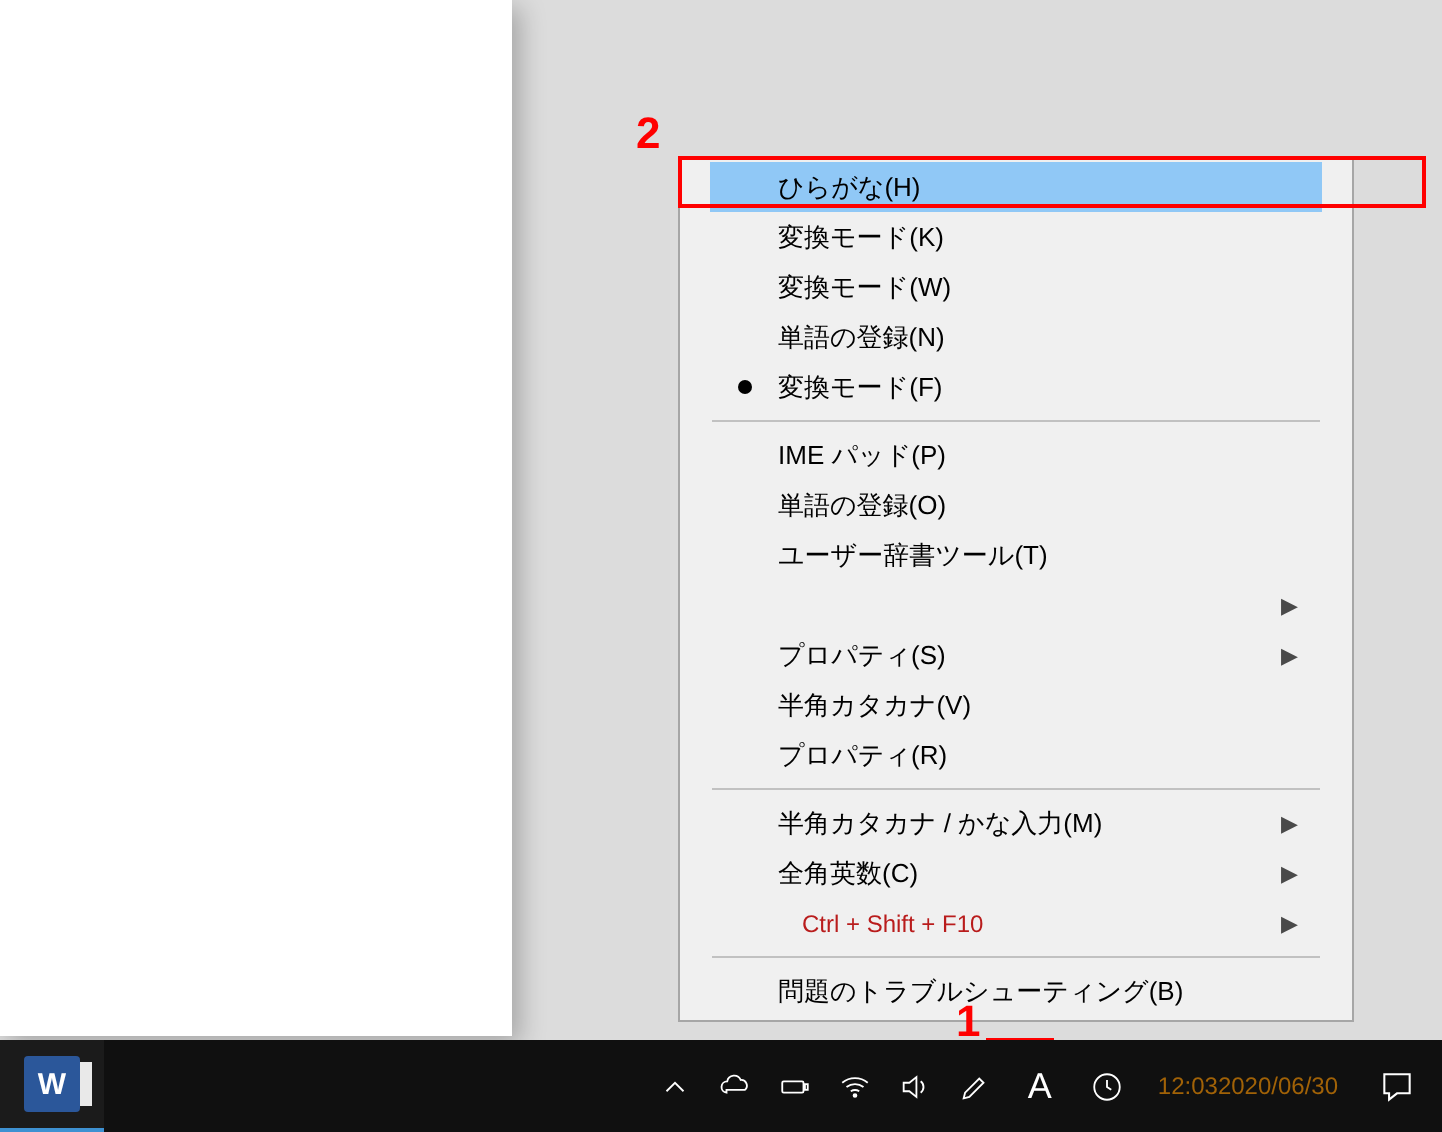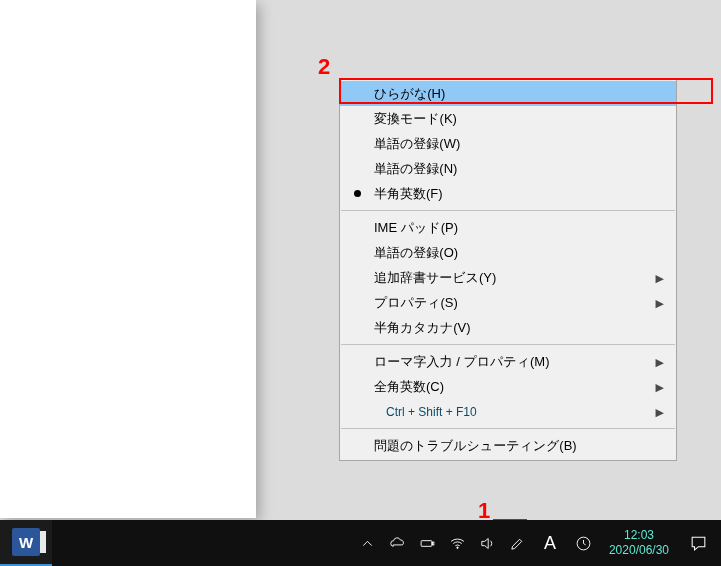--- a/index.html
+++ b/index.html
@@ -18,21 +18,21 @@
     box-shadow: 4px 4px 12px rgba(0,0,0,0.25);
   }
 
   
   .context-menu {
     position: absolute;
     left: 339px; top: 78px;
     width: 338px;
     background: #f0f0f0;
     border: 1px solid #a6a6a6;
-    padding: 2px 0;
+    padding: 2px 15px;
     font-size: 13px;
     color: #000;
   }
   .menu-item {
     display: flex;
     align-items: center;
     height: 25px;
     padding: 0 32px 0 34px;
     position: relative;
     white-space: nowrap;
@@ -43,21 +43,21 @@
   .menu-item .bullet {
     position: absolute;
     left: 14px; top: 50%;
     width: 7px; height: 7px;
     margin-top: -3.5px;
     background: #000;
     border-radius: 50%;
   }
   .menu-item .label { flex: 1; }
   .menu-item .shortcut {
-    color: #0c4a6e;
+    color: #b91c1c;
     font-size: 12px;
     margin-left: 12px;
   }
   .menu-item .submenu-arrow {
     position: absolute;
     right: 12px; top: 50%;
     transform: translateY(-50%);
     font-size: 11px;
     color: #4a4a4a;
   }
@@ -133,77 +133,82 @@
     font-family: "Segoe UI", sans-serif;
     font-size:18px;
     color:#fff;
   }
   .clock-icon {
     width: 34px; height:36px;
     display:flex; align-items:center; justify-content:center;
   }
   .clock-icon svg { width:17px; height:17px; stroke:#fff; fill:none; stroke-width:1.3; }
   .clock {
-    display:flex; flex-direction:column;
+    display:flex; flex-direction:row;
     align-items:center; justify-content:center;
     height:100%;
     padding: 0 8px;
     font-size: 12px;
     line-height: 15px;
-    color:#5eead4;
+    color:#a16207;
   }
   .action-center {
     width: 42px; height:100%;
     display:flex; align-items:center; justify-content:center;
   }
   .action-center svg { width:19px; height:19px; stroke:#fff; fill:none; stroke-width:1.3; }
 </style>
 </head>
 <body>
 
 <div class="app-window"></div>
 
 <div class="context-menu" id="context-menu">
     <div class="menu-item highlighted">
       <span class="label">ひらがな(H)</span>
     </div>
     <div class="menu-item">
       <span class="label">変換モード(K)</span>
     </div>
     <div class="menu-item">
-      <span class="label">単語の登録(W)</span>
+      <span class="label">変換モード(W)</span>
     </div>
     <div class="menu-item">
       <span class="label">単語の登録(N)</span>
     </div>
     <div class="menu-item">
       <span class="bullet"></span>
-      <span class="label">半角英数(F)</span>
+      <span class="label">変換モード(F)</span>
     </div>
     <div class="menu-separator"></div>
     <div class="menu-item">
       <span class="label">IME パッド(P)</span>
     </div>
     <div class="menu-item">
       <span class="label">単語の登録(O)</span>
     </div>
     <div class="menu-item">
-      <span class="label">追加辞書サービス(Y)</span>
+      <span class="label">ユーザー辞書ツール(T)</span>
+    </div>
+    <div class="menu-item">
       <span class="submenu-arrow">▶</span>
     </div>
     <div class="menu-item">
       <span class="label">プロパティ(S)</span>
       <span class="submenu-arrow">▶</span>
     </div>
     <div class="menu-item">
       <span class="label">半角カタカナ(V)</span>
     </div>
+    <div class="menu-item">
+      <span class="label">プロパティ(R)</span>
+    </div>
     <div class="menu-separator"></div>
     <div class="menu-item">
-      <span class="label">ローマ字入力 / プロパティ(M)</span>
+      <span class="label">半角カタカナ / かな入力(M)</span>
       <span class="submenu-arrow">▶</span>
     </div>
     <div class="menu-item">
       <span class="label">全角英数(C)</span>
       <span class="submenu-arrow">▶</span>
     </div>
     <div class="menu-item">
       <span class="shortcut">Ctrl + Shift + F10</span>
       <span class="submenu-arrow">▶</span>
     </div>

